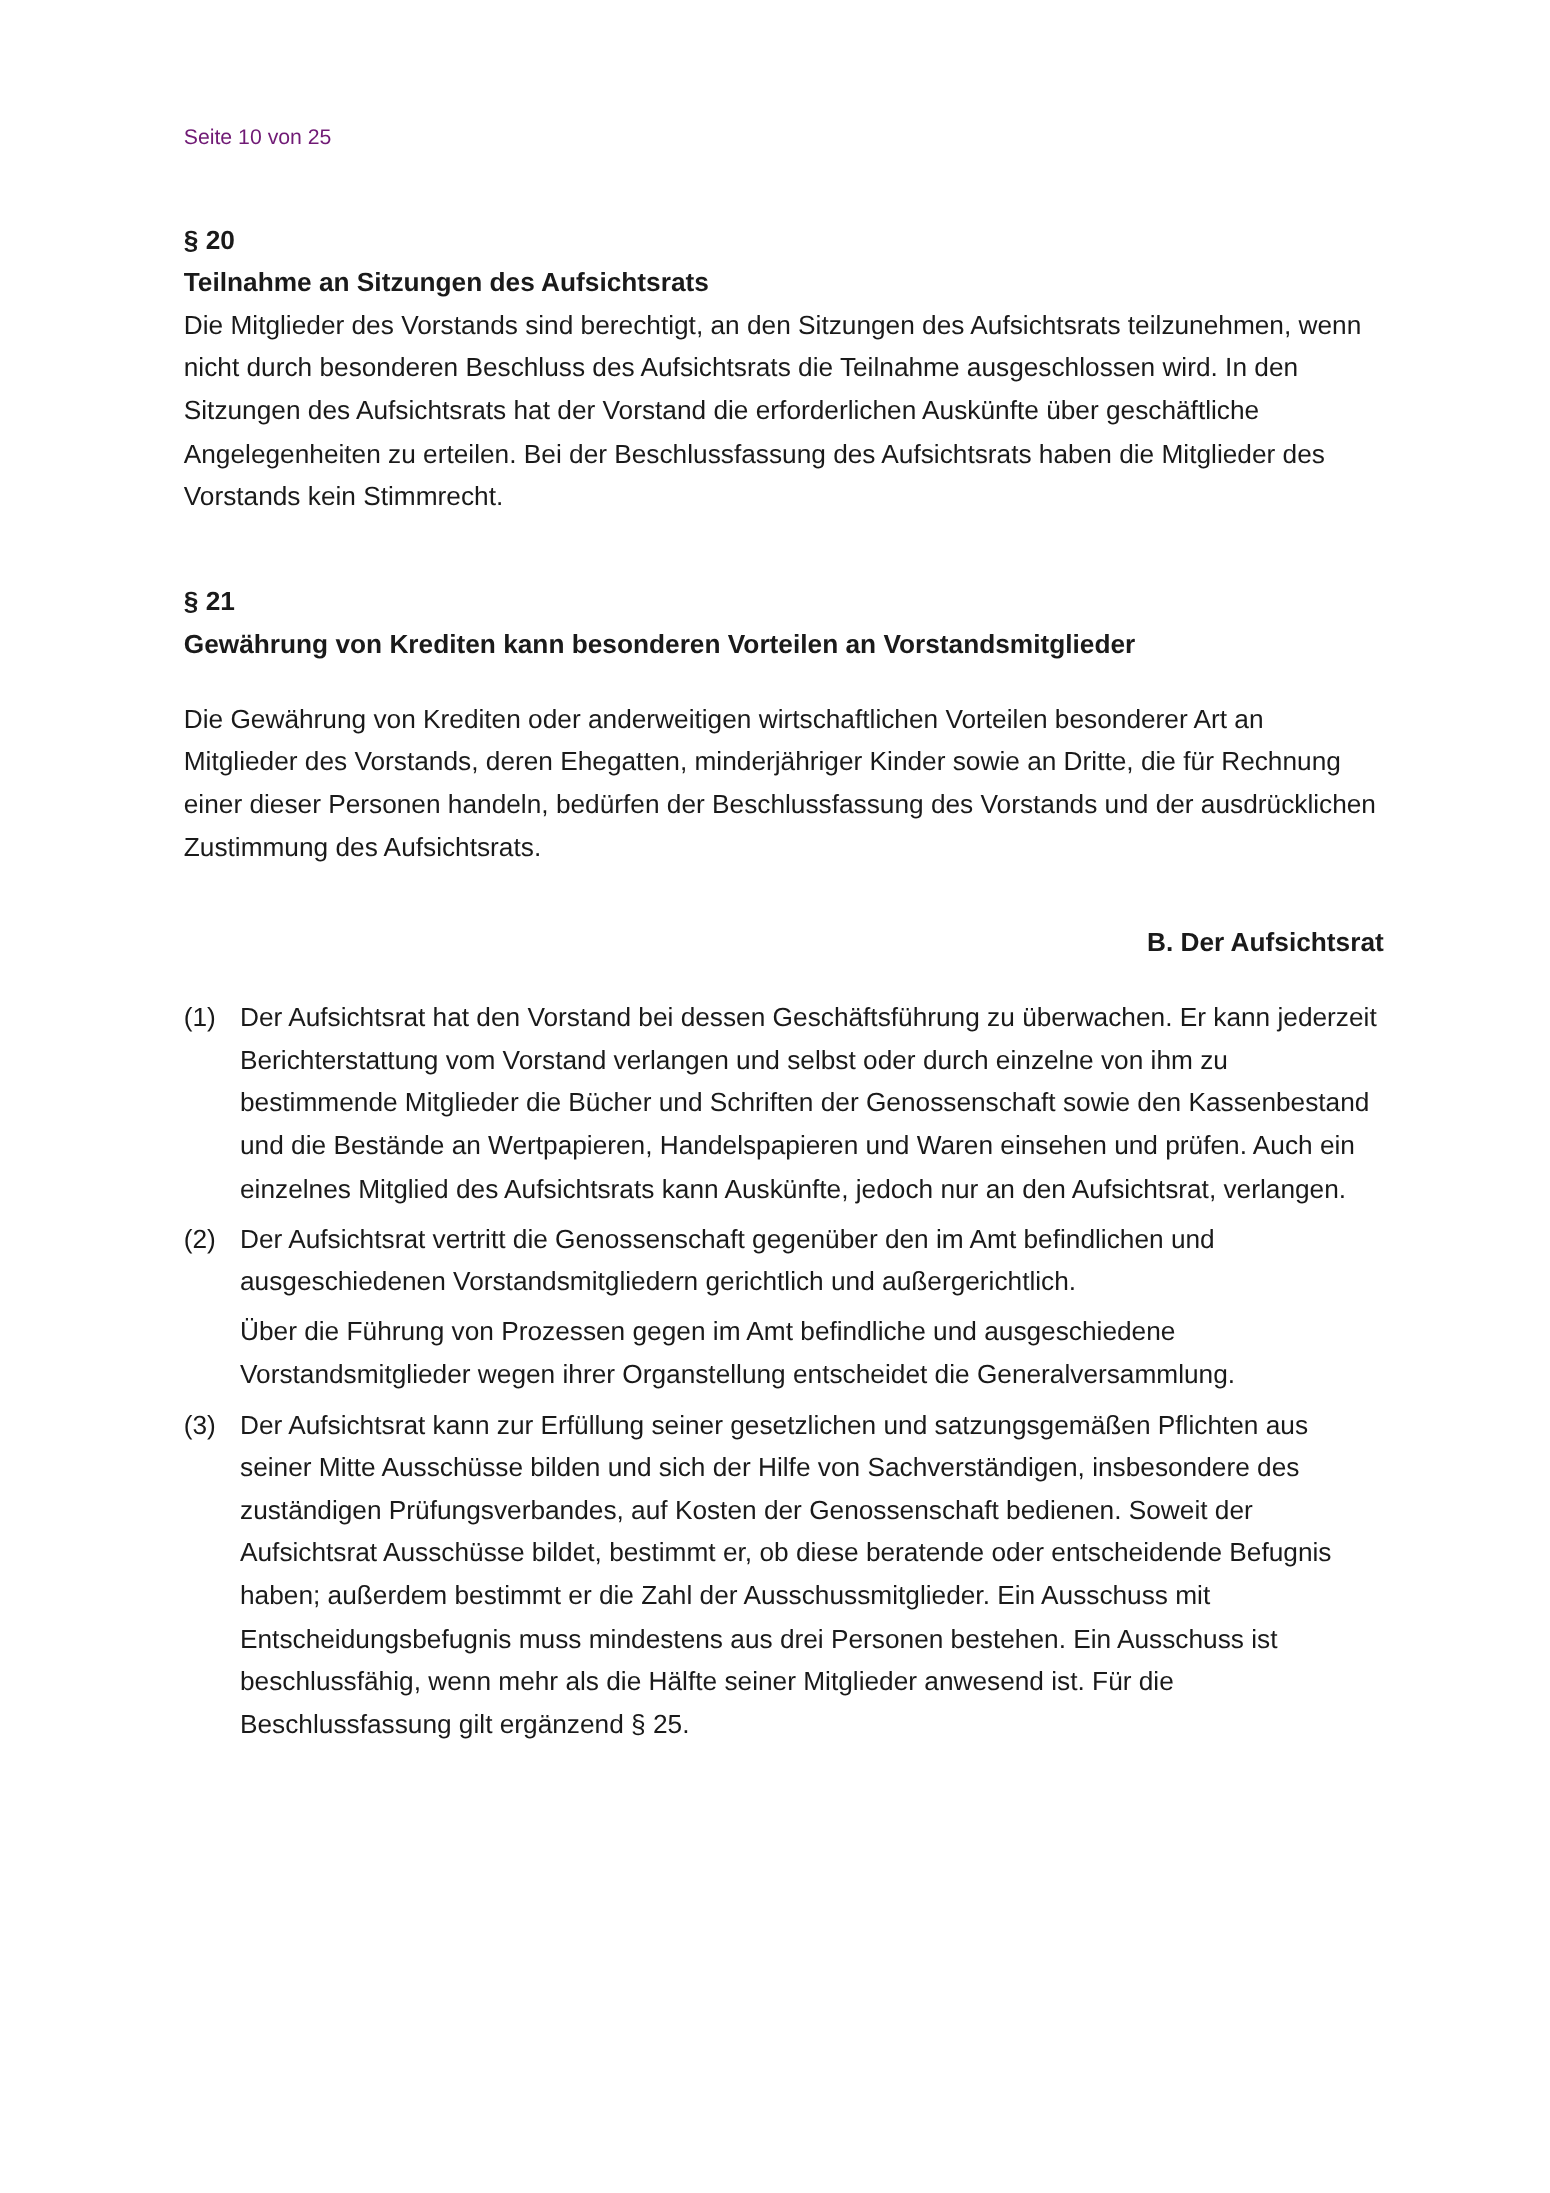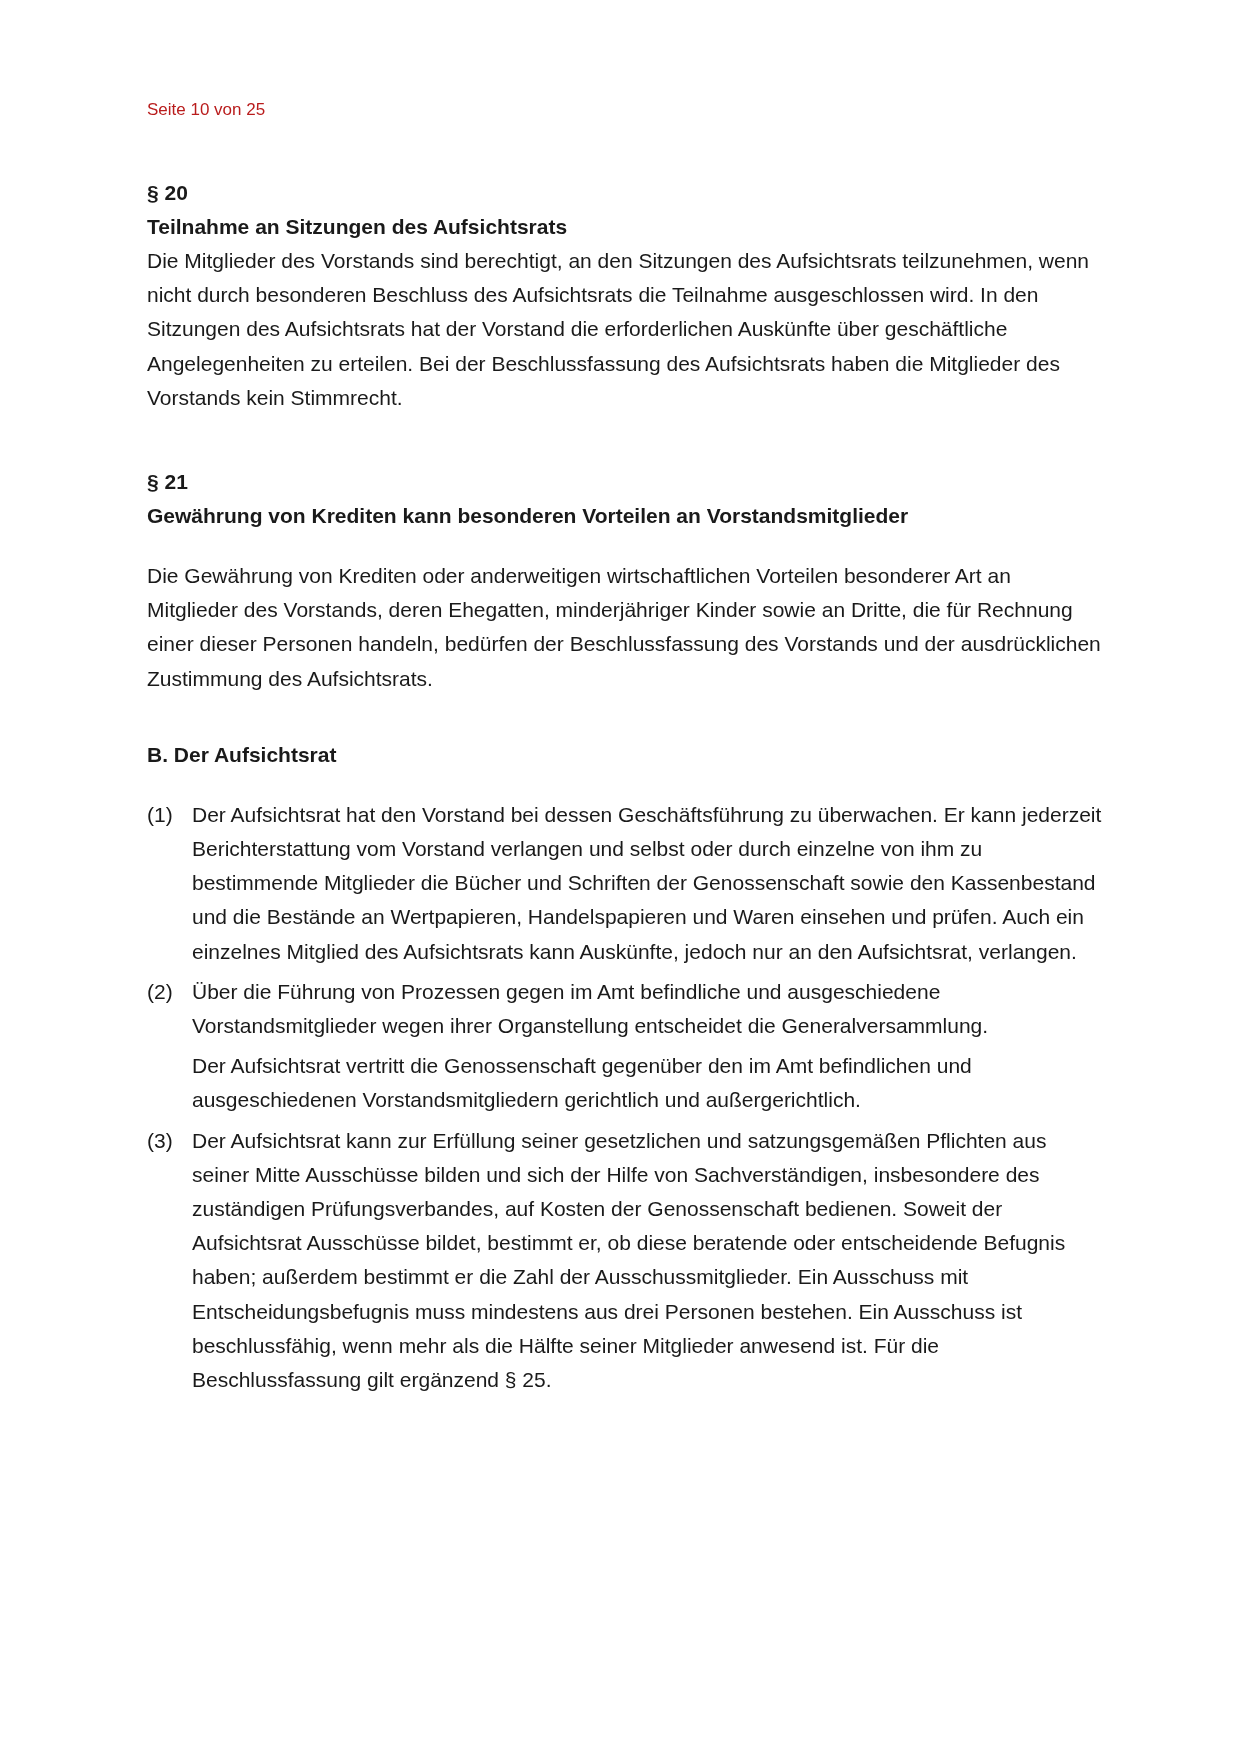--- a/index.html
+++ b/index.html
@@ -2,39 +2,39 @@
 <html><head>
 <meta charset="utf-8">
 <style>
   html, body { margin: 0; padding: 0; background: #ffffff; }
   body {
     width: 1240px; height: 1754px; position: relative; overflow: hidden;
     font-family: "Liberation Sans", sans-serif; color: #1a1a1a;
   }
   .page-header {
     position: absolute; left: 147px; top: 100px;
-    font-size: 17px; color: #b91c1c;
+    font-size: 17px; color: #701a75;
   }
   .content {
     position: absolute; left: 147px; top: 176px; width: 960px;
   }
   .section-num {
     font-weight: bold; font-size: 21px; line-height: 34px;
   }
   .section-title {
     font-weight: bold; font-size: 21px; line-height: 34px;
   }
   .para {
     font-size: 21px; line-height: 34.2px; margin: 0; text-align: left;
   }
   .sec20-para { }
   .sec21-heading { margin-top: 50px; }
   .sec21-para { margin-top: 26px; }
   .part-heading {
-    text-align: left; font-weight: bold; font-size: 21px; line-height: 34px;
+    text-align: right; font-weight: bold; font-size: 21px; line-height: 34px;
     margin-top: 42px;
   }
   .sec22-heading { margin-top: 26px; }
   .list { margin-top: 26px; }
   .list-item { display: flex; font-size: 21px; line-height: 34.2px; }
   .list-item + .list-item { margin-top: 6px; }
   .list-num { width: 45px; flex: none; }
   .list-body { flex: 1; }
   .list-body p { margin: 0; }
   .list-body p + p { margin-top: 6px; }
@@ -65,22 +65,22 @@
     <div class="list">
       <div class="list-item">
         <span class="list-num">(1)</span>
         <div class="list-body">
           <p>Der Aufsichtsrat hat den Vorstand bei dessen Geschäftsführung zu überwachen. Er kann jederzeit Berichterstattung vom Vorstand verlangen und selbst oder durch einzelne von ihm zu bestimmende Mitglieder die Bücher und Schriften der Genossenschaft sowie den Kassenbestand und die Bestände an Wertpapieren, Handelspapieren und Waren einsehen und prüfen. Auch ein einzelnes Mitglied des Aufsichtsrats kann Auskünfte, jedoch nur an den Aufsichtsrat, verlangen.</p>
         </div>
       </div>
       <div class="list-item">
         <span class="list-num">(2)</span>
         <div class="list-body">
+          <p>Der Aufsichtsrat vertritt die Genossenschaft gegenüber den im Amt befindlichen und ausgeschiedenen Vorstandsmitgliedern gerichtlich und außergerichtlich.</p>
           <p>Über die Führung von Prozessen gegen im Amt befindliche und ausgeschiedene Vorstandsmitglieder wegen ihrer Organstellung entscheidet die Generalversammlung.</p>
-          <p>Der Aufsichtsrat vertritt die Genossenschaft gegenüber den im Amt befindlichen und ausgeschiedenen Vorstandsmitgliedern gerichtlich und außergerichtlich.</p>
         </div>
       </div>
       <div class="list-item">
         <span class="list-num">(3)</span>
         <div class="list-body">
           <p>Der Aufsichtsrat kann zur Erfüllung seiner gesetzlichen und satzungsgemäßen Pflichten aus seiner Mitte Ausschüsse bilden und sich der Hilfe von Sachverständigen, insbesondere des zuständigen Prüfungsverbandes, auf Kosten der Genossenschaft bedienen. Soweit der Aufsichtsrat Ausschüsse bildet, bestimmt er, ob diese beratende oder entscheidende Befugnis haben; außerdem bestimmt er die Zahl der Ausschussmitglieder. Ein Ausschuss mit Entscheidungsbefugnis muss mindestens aus drei Personen bestehen. Ein Ausschuss ist beschlussfähig, wenn mehr als die Hälfte seiner Mitglieder anwesend ist. Für die Beschlussfassung gilt ergänzend § 25.</p>
         </div>
       </div>
     </div>
   </section>

